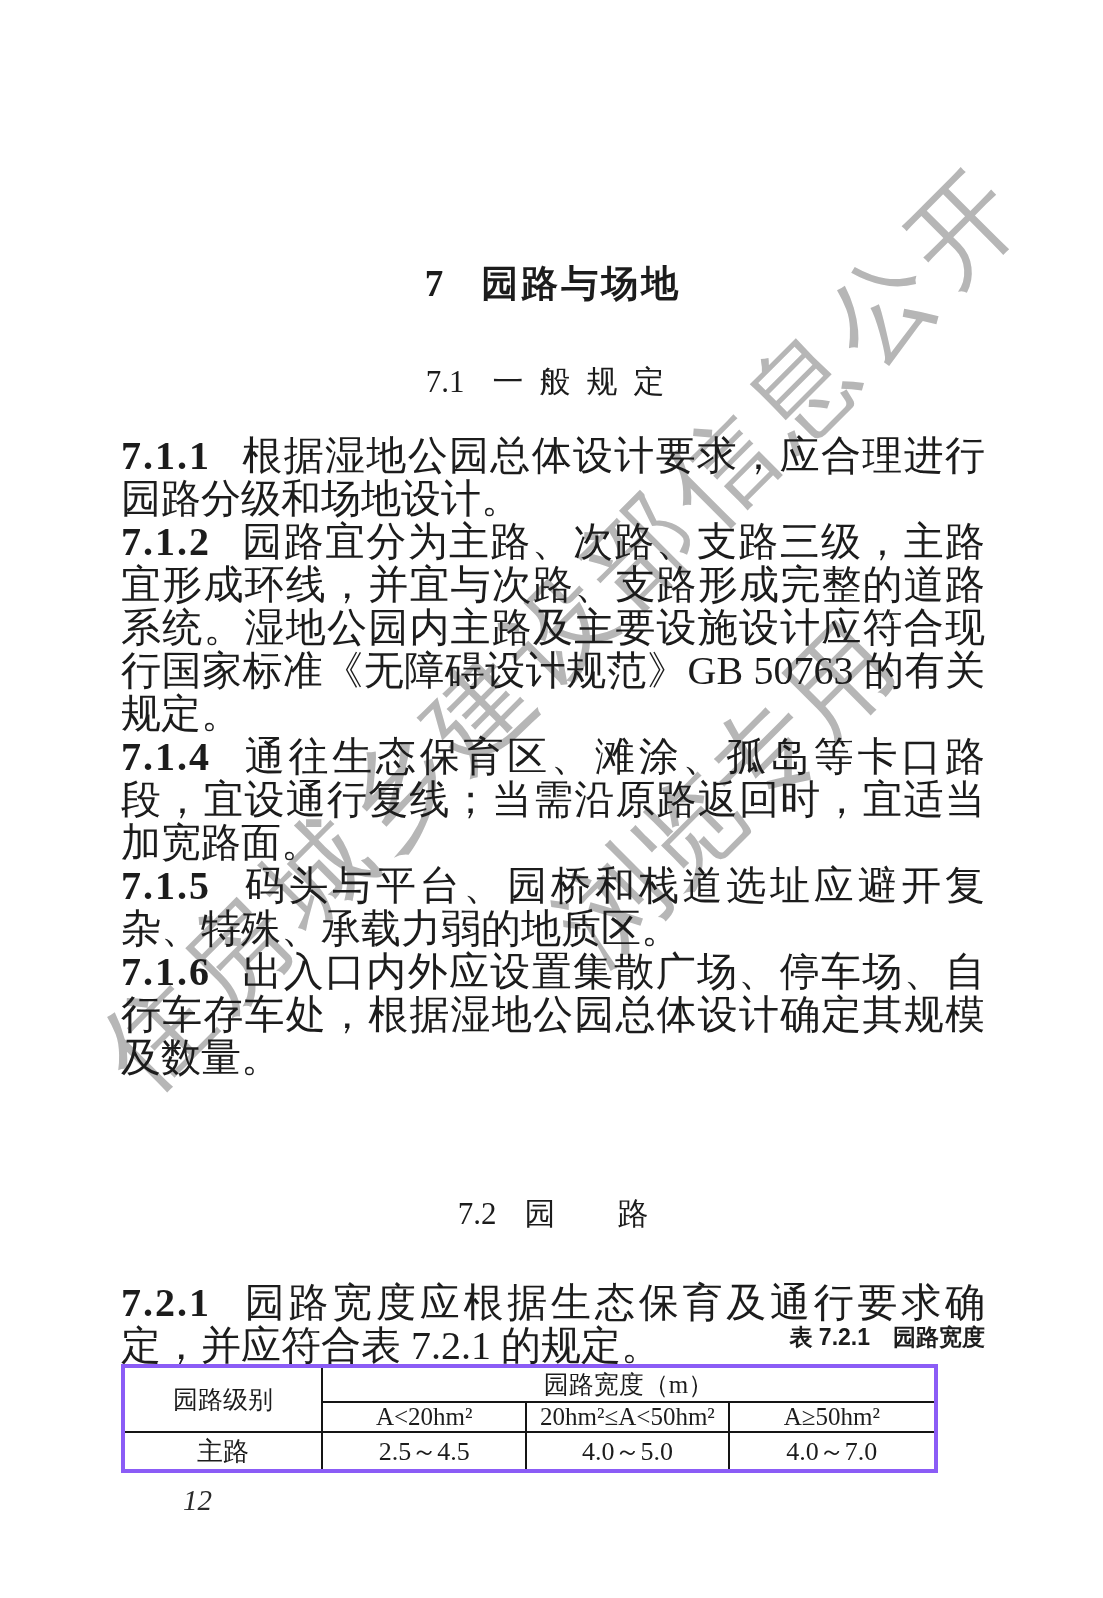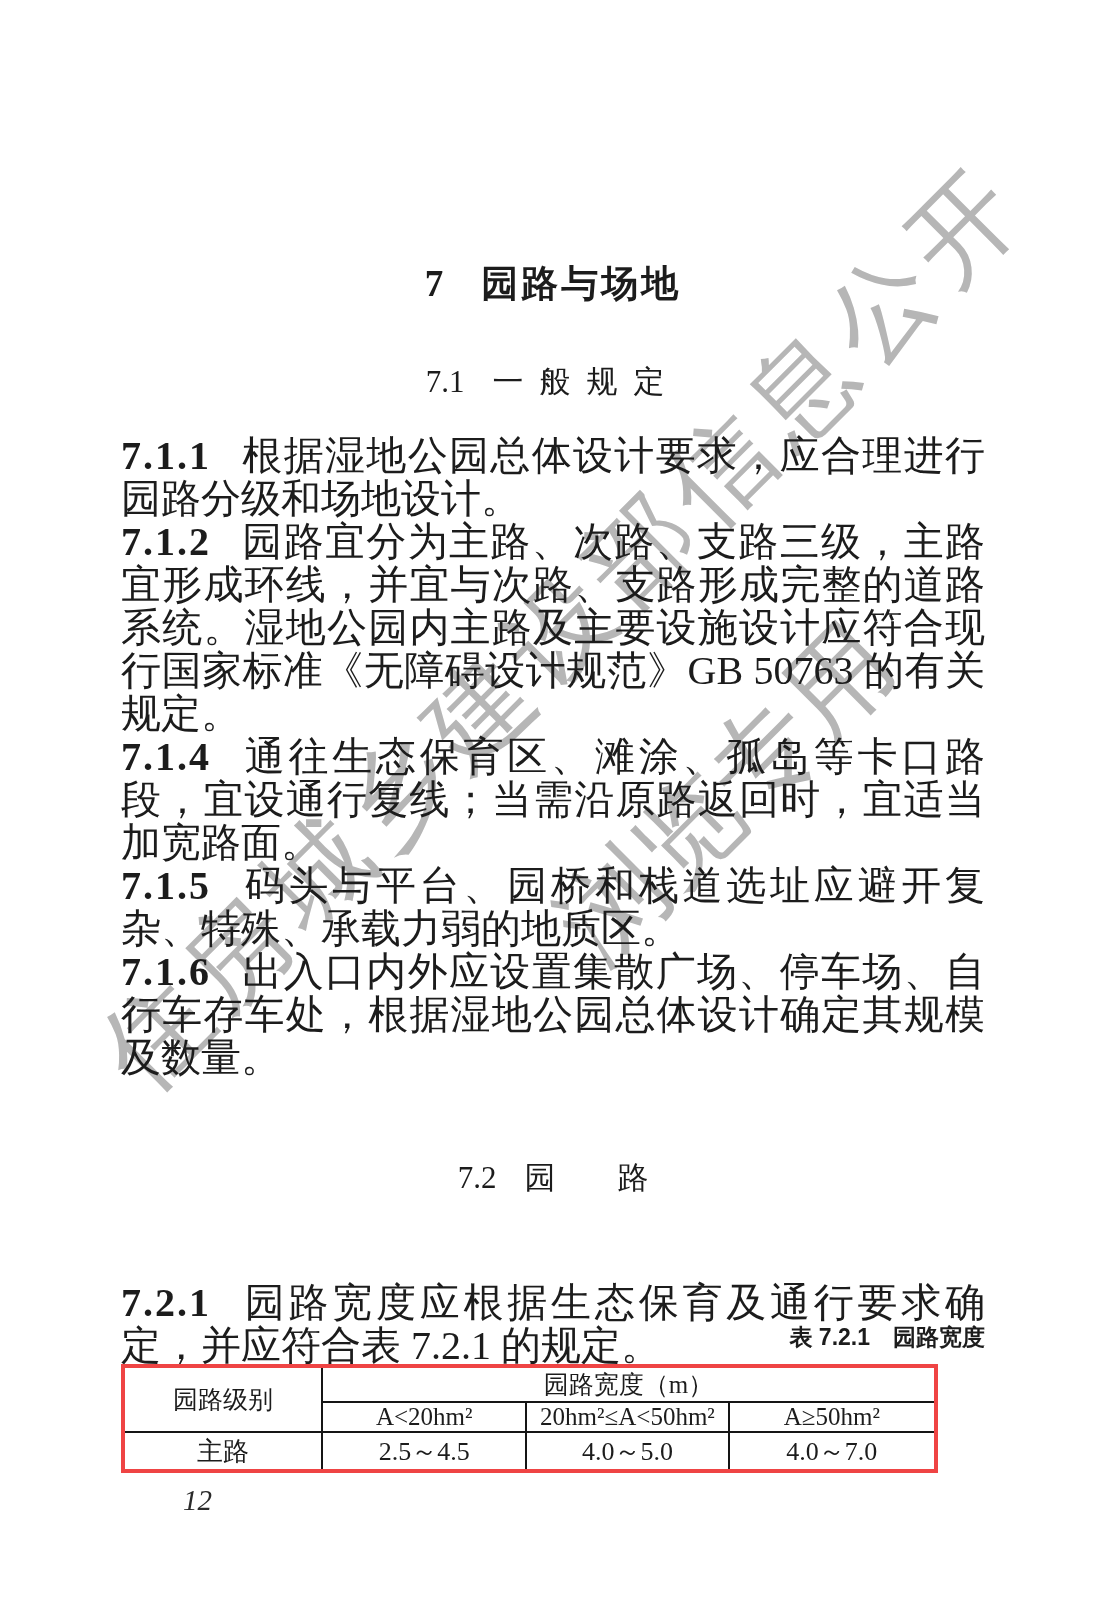--- a/index.html
+++ b/index.html
@@ -59,21 +59,21 @@
     width: 100%;
     text-align: center;
     font-size: 31px;
     font-weight: normal;
     line-height: 44px;
     white-space: nowrap;
   }
   .section-heading .num { margin-right: 28px; }
   .section-heading .spread { letter-spacing: 16px; }
   .sec-71 { top: 360px; }
-  .sec-72 { top: 1156px; text-align: center; }
+  .sec-72 { top: 1192px; text-align: center; }
 
   .clauses { position: absolute; left: 0; width: 100%; }
   .clauses-71 { top: 434px; }
   .clauses-72 { top: 1281px; }
   .clause {
     font-size: 40px;
     line-height: 43px;
     text-align: justify;
     color: #1c1c1c;
   }
@@ -98,21 +98,21 @@
     border-collapse: collapse;
     table-layout: fixed;
     font-size: 25px;
   }
   .road-table td {
     border: 2px solid #151515;
     text-align: center;
     vertical-align: middle;
     padding: 0;
   }
-  .road-table { border: 4px solid #ef4444; }
+  .road-table { border: 4px solid #8b5cf6; }
   .road-table .r1 td { height: 33px; }
   .road-table .r2 td { height: 18px; }
   .road-table .r3 td { height: 39px; font-size: 26px; }
   .road-table .c1 { width: 24.5%; }
   .road-table .c2 { width: 25.1%; }
   .road-table .c3 { width: 24.9%; }
   .road-table .c4 { width: 25.5%; }
 
   .page-number {
     position: absolute;

